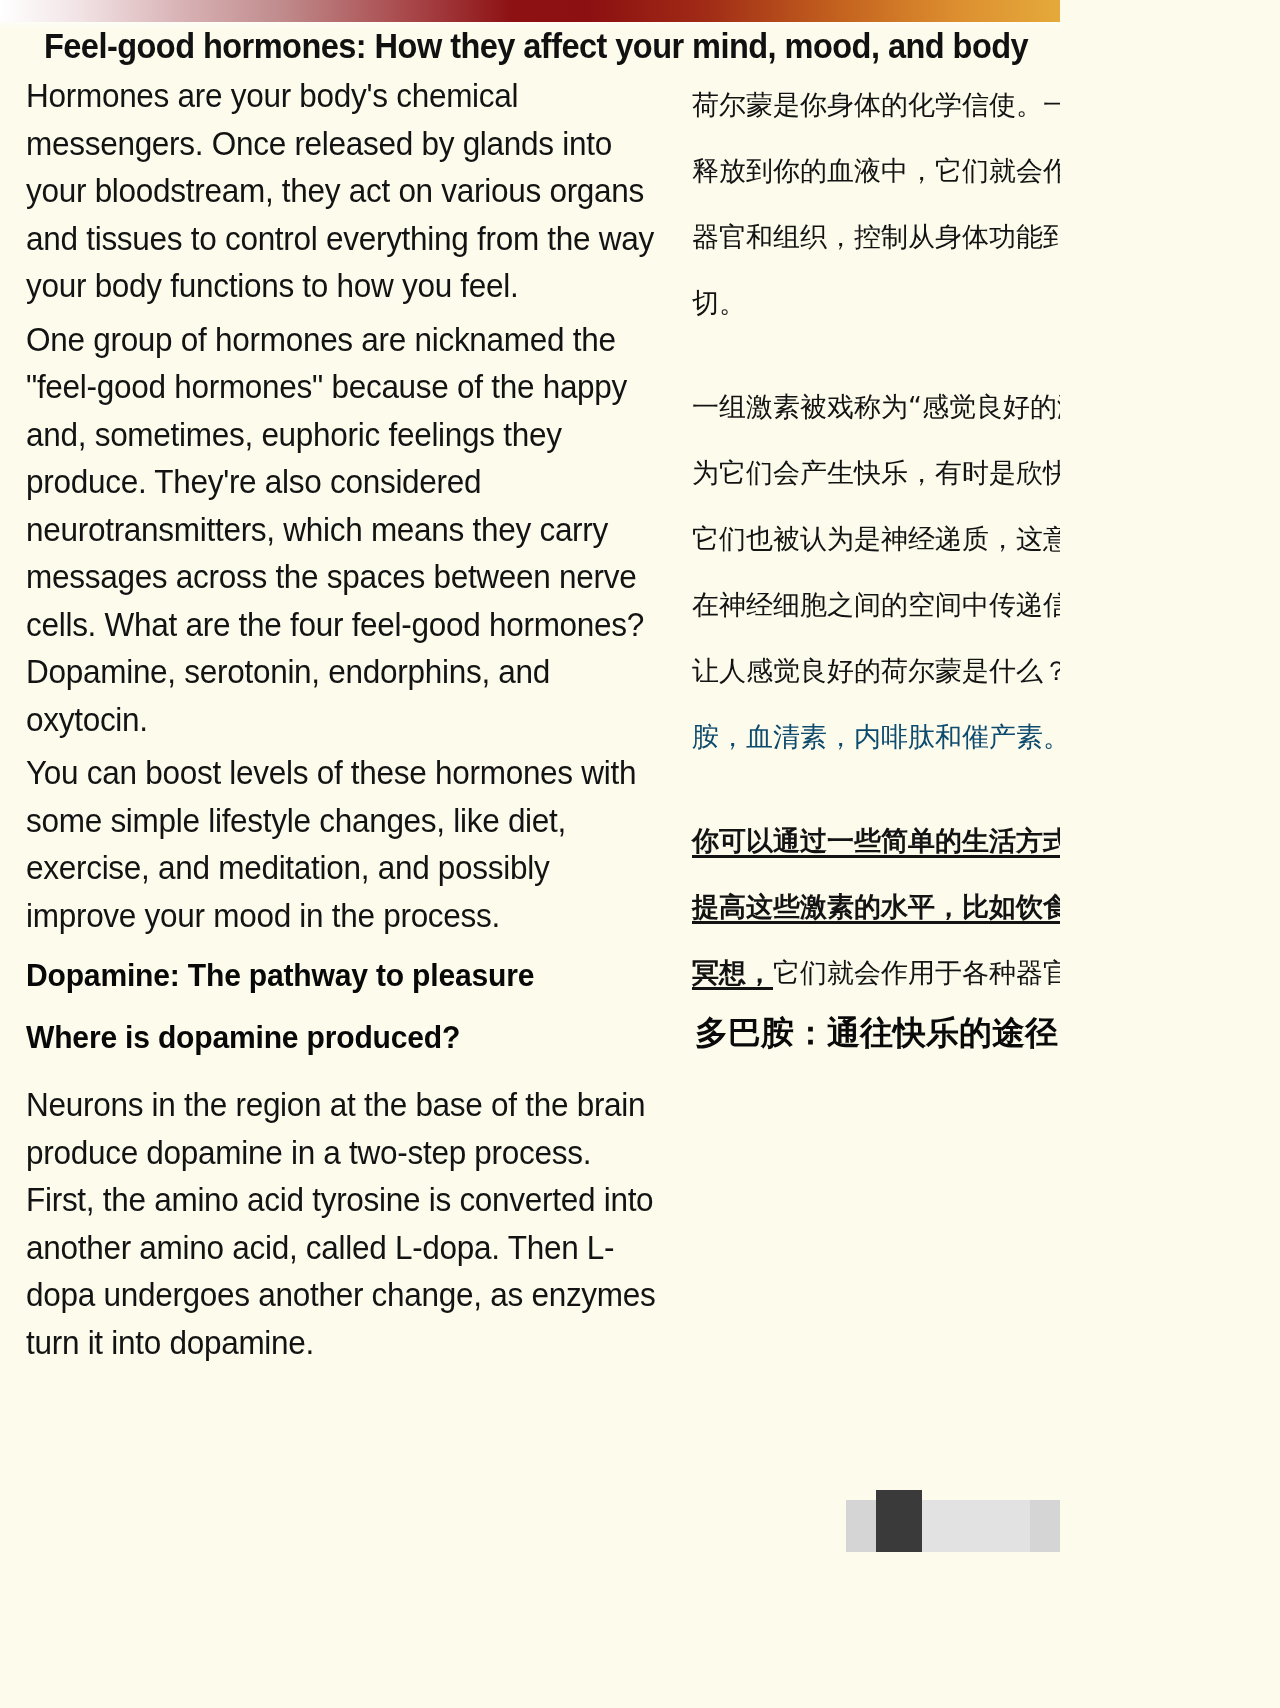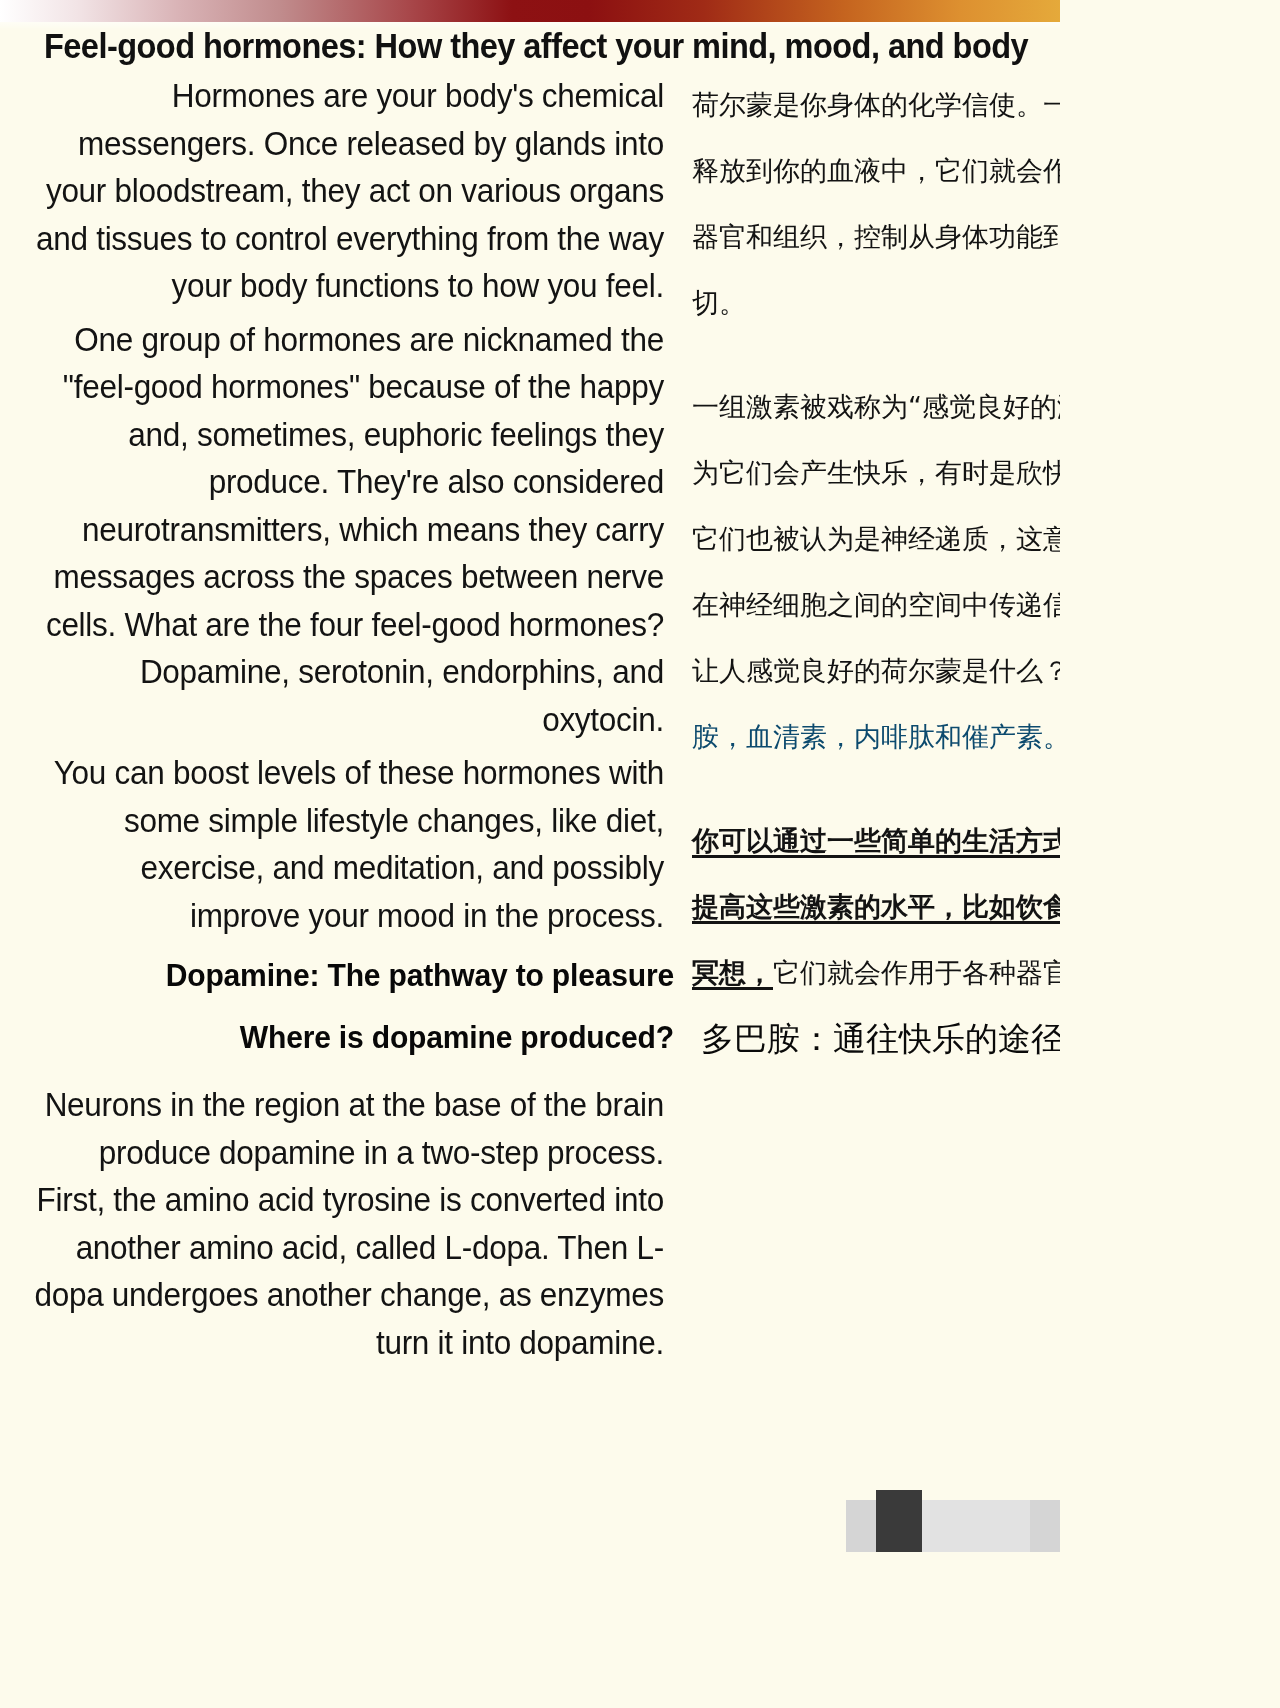--- a/index.html
+++ b/index.html
@@ -78,21 +78,20 @@
     width: 1280px;
     height: 1636px;
   }
   .col {
     position: absolute;
     top: 0;
   }
   #col-en {
     left: 26px;
     width: 668px;
-    text-align: right;
   }
   #col-zh {
     left: 692px;
     width: 488px;
   }
 
   
   .en-p {
     font-family: "Liberation Sans", "DejaVu Sans", sans-serif;
     font-size: 33px;
@@ -134,24 +133,24 @@
   }
   .zh-ul {
     font-weight: bold;
     text-decoration: underline;
     text-underline-offset: 5px;
     text-decoration-thickness: 3px;
   }
   .zh-h {
     font-family: "DejaVu Sans", sans-serif;
     font-size: 33px;
-    font-weight: normal;
+    font-weight: bold;
     line-height: 47.5px;
     color: #0a0a0a;
-    margin: 9px;
+    margin: 3px;
   }
 
   
   .overlay-box { position: absolute; }
   #overlay-dark {
     left: 1118px;
     top: 1437px;
     width: 62px;
     height: 62px;
     background: #1d1d1d;

